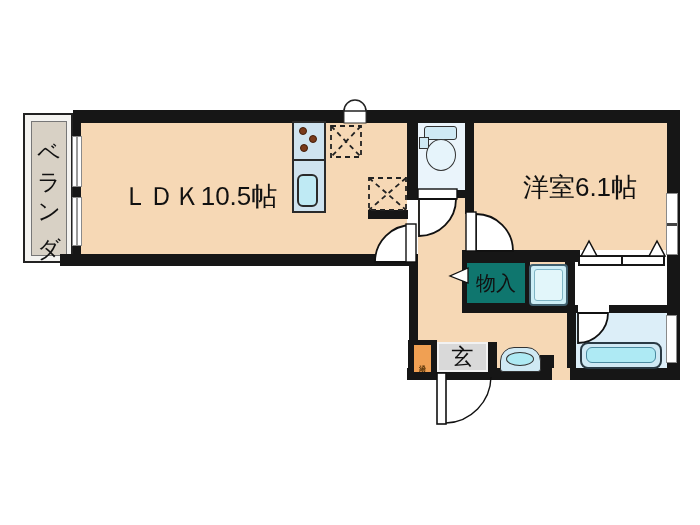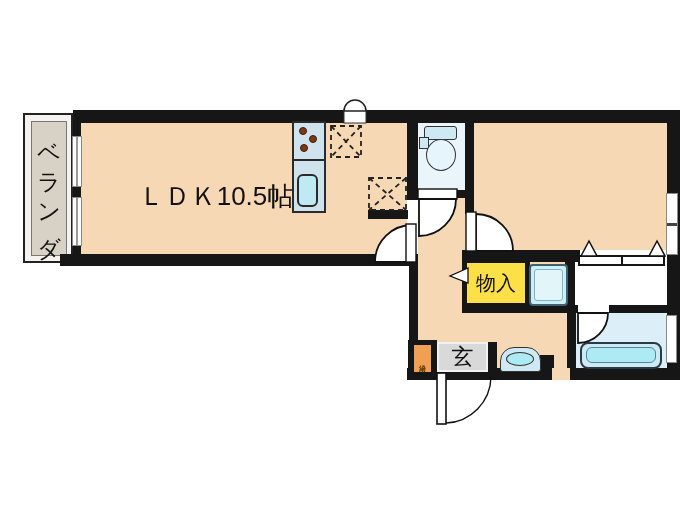--- a/index.html
+++ b/index.html
@@ -8,21 +8,21 @@
   .abs{position:absolute;box-sizing:border-box;}
   
   .room-tan{background:#f6d8b5;}
   .room-toilet{background:#eaf4fb;}
   .room-bath{background:#dceef8;}
   .wall{background:#161616;}
   .win{background:#fff;border:1px solid #8a8a8a;}
   .win-v{background:linear-gradient(to right,#fff 42%,#9a9a9a 42%,#9a9a9a 58%,#fff 58%);}
   .label{color:#1a1a1a;display:flex;align-items:center;justify-content:center;
          font-weight:500;line-height:1;}
-  .orange-box{background:#fde047;border:4px solid #161616;text-align:center;}
+  .orange-box{background:#0f766e;border:4px solid #161616;text-align:center;}
   svg{position:absolute;left:0;top:0;z-index:10;pointer-events:none;}
   .z1{z-index:1}.z2{z-index:2}.z3{z-index:3}.z12{z-index:12}
 </style>
 </head>
 <body>
 
 <div class="plan">
 
   <div class="abs z1 room-tan" style="left:81px;top:123px;width:326px;height:132px;"></div>
   <div class="abs z1 room-tan" style="left:418px;top:197px;width:149px;height:175px;"></div>
@@ -134,17 +134,20 @@
 
     <rect x="437" y="373" width="9" height="51" fill="#fff" stroke="#111" stroke-width="1.6"></rect>
     <path d="M446,423 A47,47 0 0 0 491,377" fill="none" stroke="#111" stroke-width="1.4"></path>
 
     <polygon points="581,256 589,241 597,256" fill="#fff" stroke="#111" stroke-width="1.5"></polygon>
     <polygon points="649,256 657,241 665,256" fill="#fff" stroke="#111" stroke-width="1.5"></polygon>
 
     <polygon points="468,268 450,276 468,283" fill="#fff" stroke="#111" stroke-width="1.3"></polygon>
   </svg>
 
-  <div class="abs z12 label" style="left:111px;top:180px;width:210px;height:32px;">
+  <div class="abs z12 label" style="left:95px;top:180px;width:210px;height:32px;">
     <span style="font-size:26px;color:#111;">ＬＤＫ10.5帖</span>
+  </div>
+  <div class="abs z12 label" style="left:495px;top:171px;width:170px;height:32px;">
+    <span style="font-size:26px;color:#111;">洋室6.1帖</span>
   </div>
 
 </div>
 
 </body></html>

